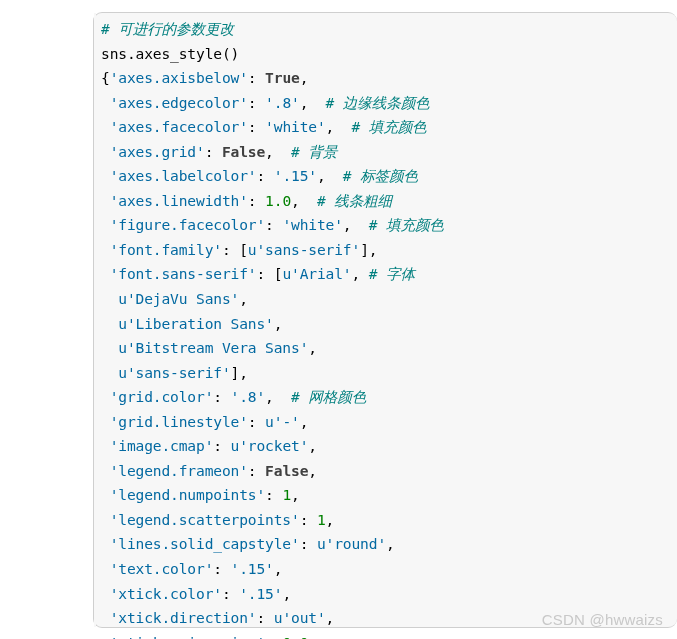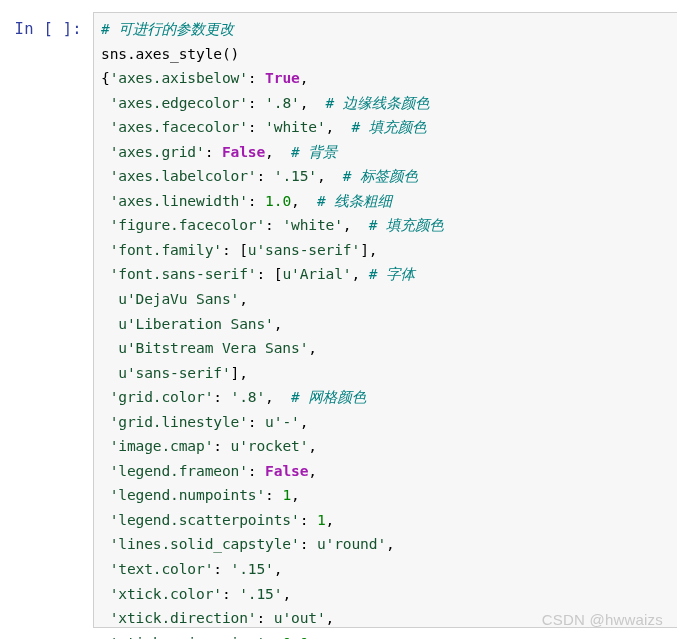--- a/index.html
+++ b/index.html
@@ -49,20 +49,21 @@
     left: 93px;
     top: 12px;
     width: 584px;
     height: 616px;
     box-sizing: border-box;
     background: #f7f7f7;
     border-top: 1px solid #cfcfcf;
     border-bottom: 1px solid #cfcfcf;
     border-left: 1px solid #cfcfcf;
     border-right: none;
+    border-radius: 9px;
   }
   #cell-highlight-bar {
     position: absolute;
     left: 0;
     top: 0;
     width: 2px;
     height: 100%;
     background: #f7f7f7;
   }
 
@@ -79,46 +80,43 @@
     color: #000000;
     letter-spacing: -0.15px;
   }
   .code-line {
     height: 24.55px;
     white-space: pre;
   }
 
   
   .tok-comment { color: #007f7f; font-style: italic; }
-  .tok-string  { color: #14532d; }
+  .tok-string  { color: #0369a1; }
   .tok-plain   { color: #000000; }
-  .tok-kw      { color: #a21caf; font-weight: bold; }
+  .tok-kw      { color: #404040; font-weight: bold; }
   .tok-num     { color: #008000; text-align: center; }
   .tok-punct   { color: #000000; }
 
   
   #watermark {
     position: absolute;
     right: 14px;
     bottom: 11px;
     color: #c8c8c8;
     font-family: "Liberation Sans", sans-serif;
     font-size: 15px;
     letter-spacing: 0.2px;
     user-select: none;
   }
 </style>
 </head>
 <body>
 
 <div id="notebook-cell-row">
 
-  <div id="prompt-gutter">
-    <div id="input-prompt">In [ ]:</div>
-  </div>
 
   <div id="code-cell">
     <div id="cell-highlight-bar"></div>
     <div id="code-area"><div class="code-line"><span class="tok-comment"># 可进行的参数更改</span></div><div class="code-line"><span class="tok-plain">sns.axes_style()</span></div><div class="code-line"><span class="tok-punct">{</span><span class="tok-string">'axes.axisbelow'</span><span class="tok-punct">: </span><span class="tok-kw">True</span><span class="tok-punct">,</span></div><div class="code-line"><span class="tok-punct"> </span><span class="tok-string">'axes.edgecolor'</span><span class="tok-punct">: </span><span class="tok-string">'.8'</span><span class="tok-punct">,  </span><span class="tok-comment"># 边缘线条颜色</span></div><div class="code-line"><span class="tok-punct"> </span><span class="tok-string">'axes.facecolor'</span><span class="tok-punct">: </span><span class="tok-string">'white'</span><span class="tok-punct">,  </span><span class="tok-comment"># 填充颜色</span></div><div class="code-line"><span class="tok-punct"> </span><span class="tok-string">'axes.grid'</span><span class="tok-punct">: </span><span class="tok-kw">False</span><span class="tok-punct">,  </span><span class="tok-comment"># 背景</span></div><div class="code-line"><span class="tok-punct"> </span><span class="tok-string">'axes.labelcolor'</span><span class="tok-punct">: </span><span class="tok-string">'.15'</span><span class="tok-punct">,  </span><span class="tok-comment"># 标签颜色</span></div><div class="code-line"><span class="tok-punct"> </span><span class="tok-string">'axes.linewidth'</span><span class="tok-punct">: </span><span class="tok-num">1.0</span><span class="tok-punct">,  </span><span class="tok-comment"># 线条粗细</span></div><div class="code-line"><span class="tok-punct"> </span><span class="tok-string">'figure.facecolor'</span><span class="tok-punct">: </span><span class="tok-string">'white'</span><span class="tok-punct">,  </span><span class="tok-comment"># 填充颜色</span></div><div class="code-line"><span class="tok-punct"> </span><span class="tok-string">'font.family'</span><span class="tok-punct">: [</span><span class="tok-string">u'sans-serif'</span><span class="tok-punct">],</span></div><div class="code-line"><span class="tok-punct"> </span><span class="tok-string">'font.sans-serif'</span><span class="tok-punct">: [</span><span class="tok-string">u'Arial'</span><span class="tok-punct">, </span><span class="tok-comment"># 字体</span></div><div class="code-line"><span class="tok-punct">  </span><span class="tok-string">u'DejaVu Sans'</span><span class="tok-punct">,</span></div><div class="code-line"><span class="tok-punct">  </span><span class="tok-string">u'Liberation Sans'</span><span class="tok-punct">,</span></div><div class="code-line"><span class="tok-punct">  </span><span class="tok-string">u'Bitstream Vera Sans'</span><span class="tok-punct">,</span></div><div class="code-line"><span class="tok-punct">  </span><span class="tok-string">u'sans-serif'</span><span class="tok-punct">],</span></div><div class="code-line"><span class="tok-punct"> </span><span class="tok-string">'grid.color'</span><span class="tok-punct">: </span><span class="tok-string">'.8'</span><span class="tok-punct">,  </span><span class="tok-comment"># 网格颜色</span></div><div class="code-line"><span class="tok-punct"> </span><span class="tok-string">'grid.linestyle'</span><span class="tok-punct">: </span><span class="tok-string">u'-'</span><span class="tok-punct">,</span></div><div class="code-line"><span class="tok-punct"> </span><span class="tok-string">'image.cmap'</span><span class="tok-punct">: </span><span class="tok-string">u'rocket'</span><span class="tok-punct">,</span></div><div class="code-line"><span class="tok-punct"> </span><span class="tok-string">'legend.frameon'</span><span class="tok-punct">: </span><span class="tok-kw">False</span><span class="tok-punct">,</span></div><div class="code-line"><span class="tok-punct"> </span><span class="tok-string">'legend.numpoints'</span><span class="tok-punct">: </span><span class="tok-num">1</span><span class="tok-punct">,</span></div><div class="code-line"><span class="tok-punct"> </span><span class="tok-string">'legend.scatterpoints'</span><span class="tok-punct">: </span><span class="tok-num">1</span><span class="tok-punct">,</span></div><div class="code-line"><span class="tok-punct"> </span><span class="tok-string">'lines.solid_capstyle'</span><span class="tok-punct">: </span><span class="tok-string">u'round'</span><span class="tok-punct">,</span></div><div class="code-line"><span class="tok-punct"> </span><span class="tok-string">'text.color'</span><span class="tok-punct">: </span><span class="tok-string">'.15'</span><span class="tok-punct">,</span></div><div class="code-line"><span class="tok-punct"> </span><span class="tok-string">'xtick.color'</span><span class="tok-punct">: </span><span class="tok-string">'.15'</span><span class="tok-punct">,</span></div><div class="code-line"><span class="tok-punct"> </span><span class="tok-string">'xtick.direction'</span><span class="tok-punct">: </span><span class="tok-string">u'out'</span><span class="tok-punct">,</span></div><div class="code-line"><span class="tok-punct"> </span><span class="tok-string">'xtick.major.size'</span><span class="tok-punct">: </span><span class="tok-num">0.0</span><span class="tok-punct">,</span></div></div>
   </div>
 
   <div id="watermark">CSDN @hwwaizs</div>
 
 </div>
 

